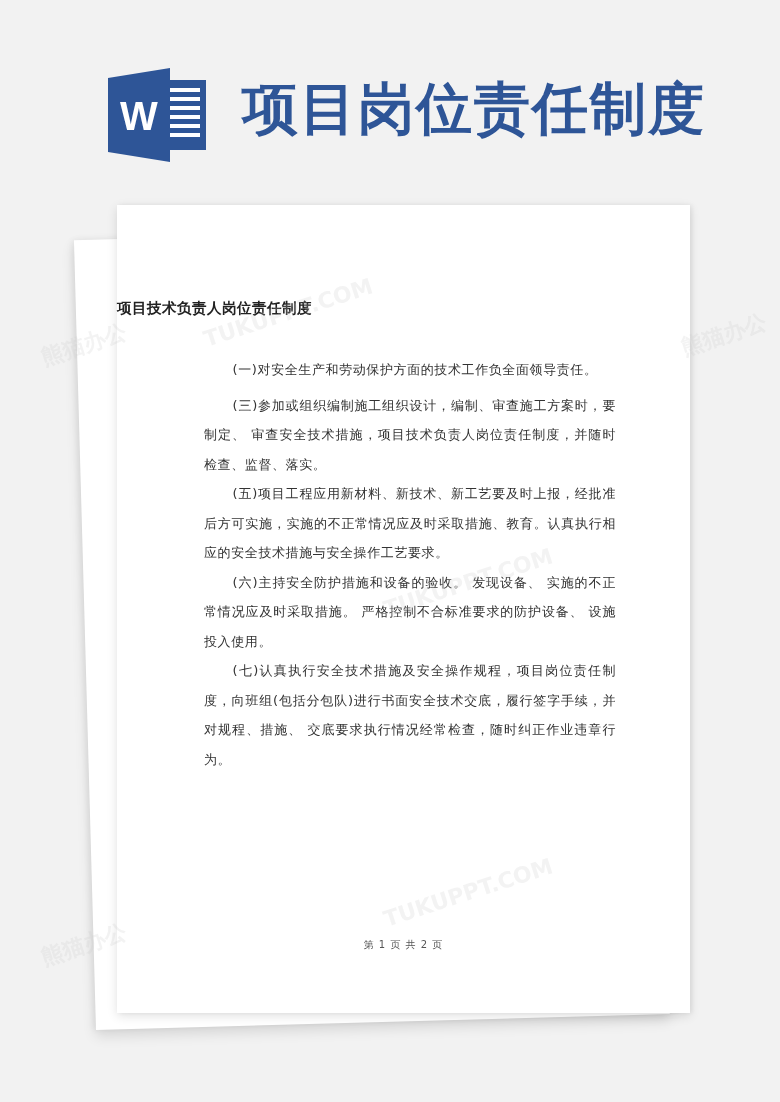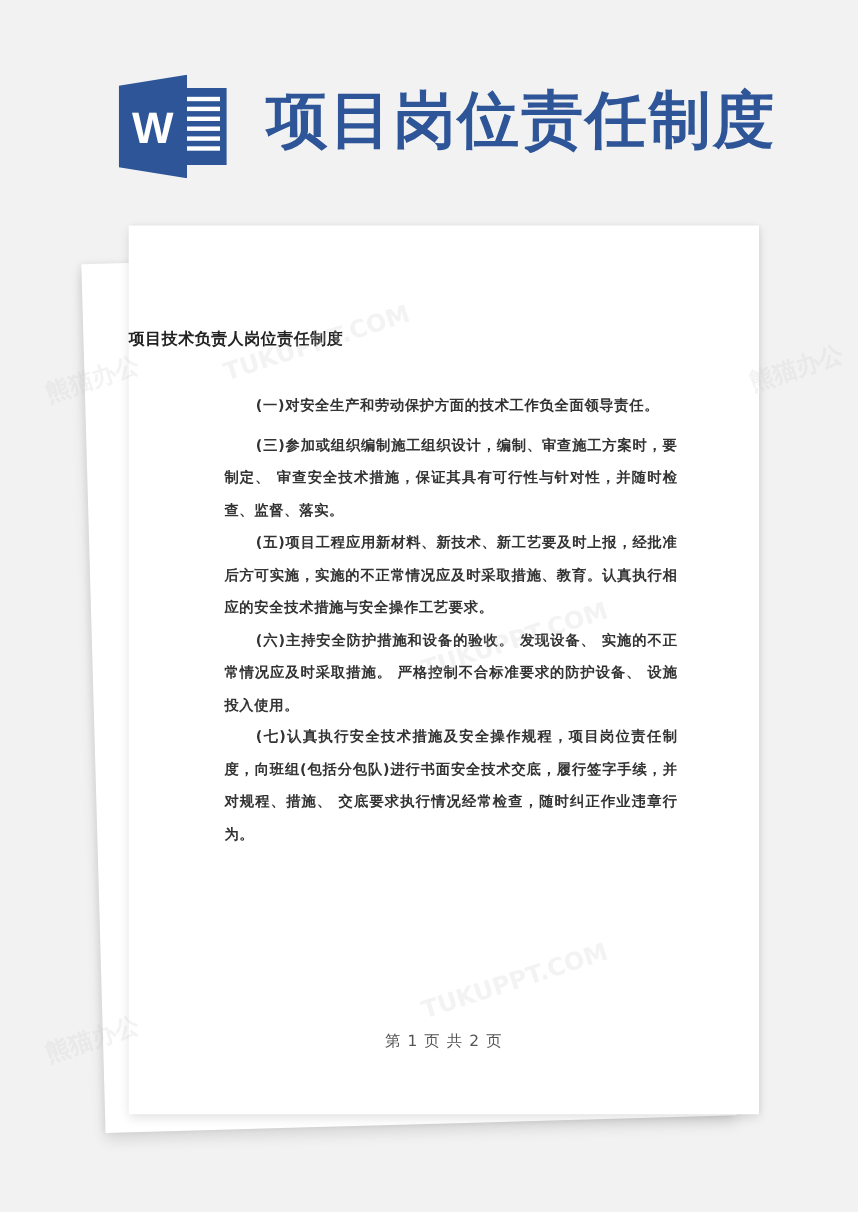--- a/index.html
+++ b/index.html
@@ -28,25 +28,25 @@
     box-shadow: 0 3px 10px rgba(0,0,0,0.12), 2px 0 4px rgba(0,0,0,0.05);
   }
   .doc-title {
     position: absolute; left: 0; top: 94px; width: 573px; 
     font-size: 14.5px; font-weight: bold; color: #222; letter-spacing: 0.5px;
   }
   .body-text {
     position: absolute; left: 87px; top: 150px; width: 412px;
     font-size: 13px; color: #333; line-height: 29.5px; letter-spacing: 0.6px;
   }
-  .para { text-indent: 2.2em; margin: 0; text-align: justify; font-weight: bold; }
+  .para { text-indent: 2.2em; margin: 0; text-align: justify; }
   .para + .para { margin-top: 0; }
   .footer-pager {
     position: absolute; left: 0; top: 733px; width: 573px; text-align: center;
-    font-size: 14px; color: #555; letter-spacing: 1px;
+    font-size: 10px; color: #555; letter-spacing: 1px;
   }
   .watermark {
     position: absolute; font-size: 22px; font-weight: bold; color: rgba(200,200,200,0.22);
     transform: rotate(-18deg); white-space: nowrap; pointer-events: none;
     font-family: "DejaVu Sans", sans-serif;
   }
 </style>
 </head>
 <body>
 
@@ -68,21 +68,21 @@
   </div>
   <div class="header-title">项目岗位责任制度</div>
 </div>
 
 <div class="page-back"></div>
 
 <div class="page">
   <div class="doc-title">项目技术负责人岗位责任制度</div>
   <div class="body-text">
     <p class="para" style="margin-bottom:6px">(一)对安全生产和劳动保护方面的技术工作负全面领导责任。</p>
-    <p class="para">(三)参加或组织编制施工组织设计，编制、审查施工方案时，要制定、 审查安全技术措施，保证其具有可行性与针对性，并随时检查、监督、落实。</p>
+    <p class="para">(三)参加或组织编制施工组织设计，编制、审查施工方案时，要制定、 审查安全技术措施，项目技术负责人岗位责任制度，并随时检查、监督、落实。</p>
     <p class="para">(五)项目工程应用新材料、新技术、新工艺要及时上报，经批准后方可实施，实施的不正常情况应及时采取措施、教育。认真执行相应的安全技术措施与安全操作工艺要求。</p>
     <p class="para">(六)主持安全防护措施和设备的验收。 发现设备、 实施的不正常情况应及时采取措施。 严格控制不合标准要求的防护设备、 设施投入使用。</p>
     <p class="para">(七)认真执行安全技术措施及安全操作规程，项目岗位责任制度，向班组(包括分包队)进行书面安全技术交底，履行签字手续，并对规程、措施、 交底要求执行情况经常检查，随时纠正作业违章行为。</p>
   </div>
   <div class="footer-pager">第 1 页 共 2 页</div>
 </div>
 
 <div class="watermark" style="left:200px;top:300px;">TUKUPPT.COM</div>
 <div class="watermark" style="left:40px;top:330px;">熊猫办公</div>
 <div class="watermark" style="left:380px;top:570px;">TUKUPPT.COM</div>

